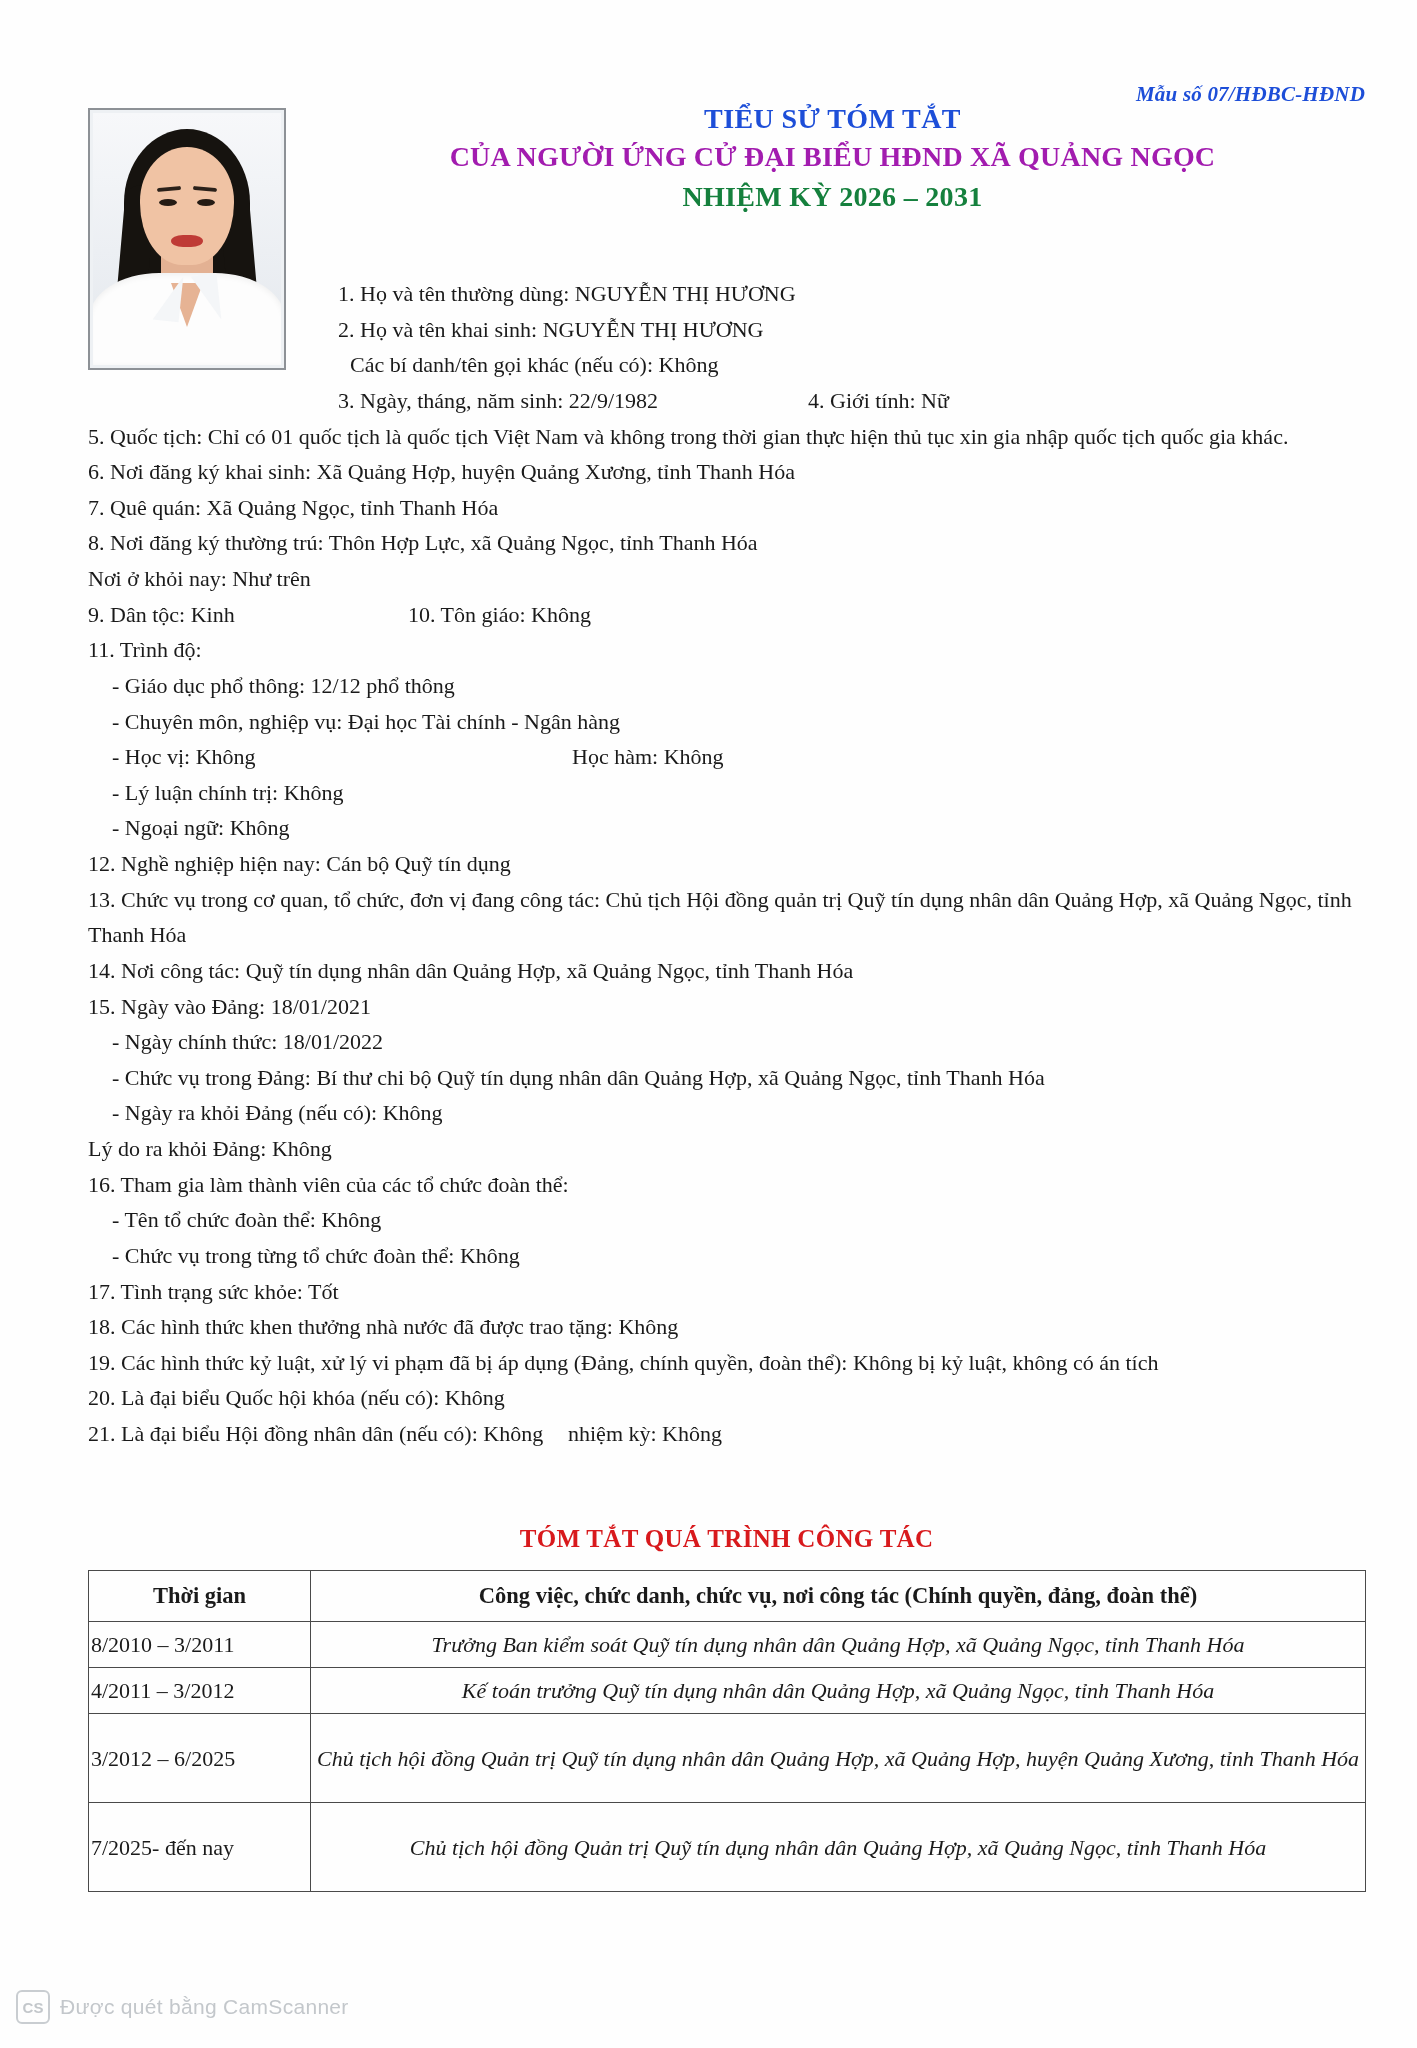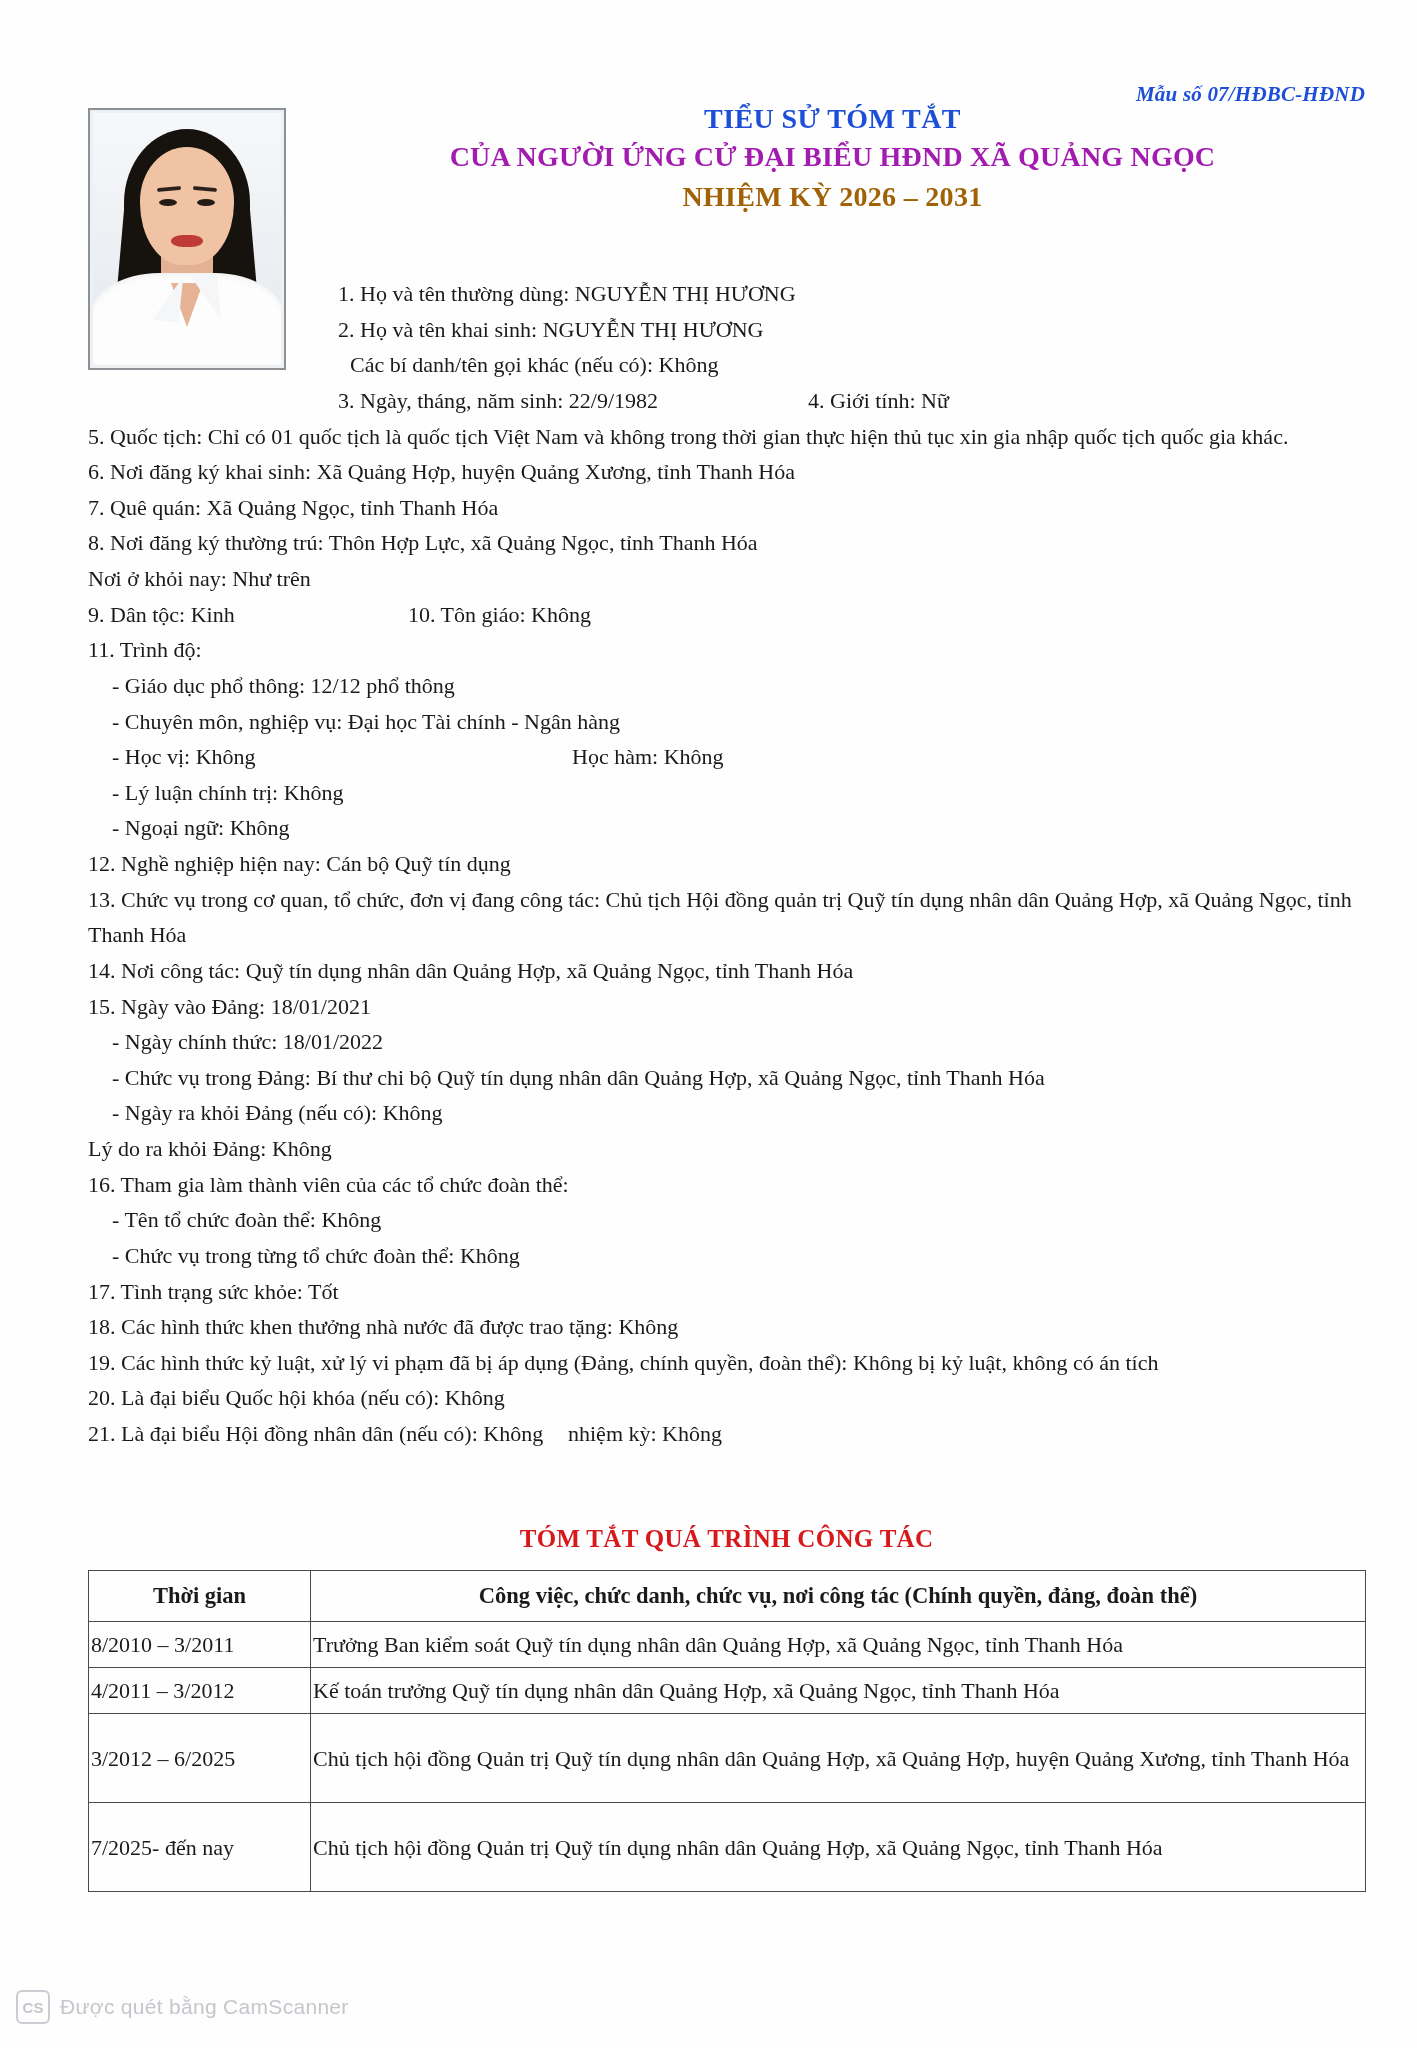--- a/index.html
+++ b/index.html
@@ -186,21 +186,21 @@
   }
   .title-sub {
     color: #a21caf;
     font-weight: 700;
     font-size: 28px;
     line-height: 1.38;
     letter-spacing: 0.2px;
     white-space: nowrap;
   }
   .title-term {
-    color: #a16207;
+    color: #15803d;
     font-weight: 700;
     font-size: 28px;
     line-height: 1.5;
     letter-spacing: 0.3px;
   }
 
   
   .body-text {
     position: absolute;
     left: 88px;
@@ -257,21 +257,21 @@
     font-weight: 700;
     text-align: center;
     font-size: 22.5px;
     padding: 9px 10px;
   }
   .career-table col.time { width: 222px; }
   .career-table td.time {
     text-align: left;
     white-space: nowrap;
   }
-  .career-table td.work { text-align: left; }
+  .career-table td.work { text-align: center; font-style: italic; }
   .career-table tr.tall td { height: 74px; }
 
   
   .watermark {
     position: absolute;
     left: 16px;
     bottom: 24px;
     display: flex;
     align-items: center;
     gap: 10px;

